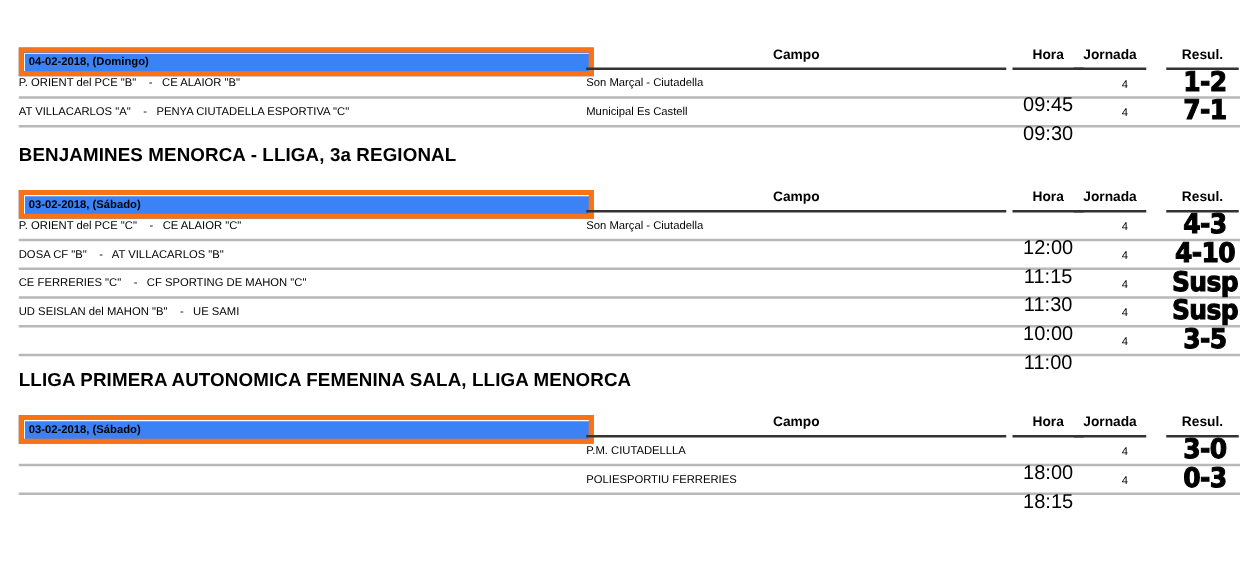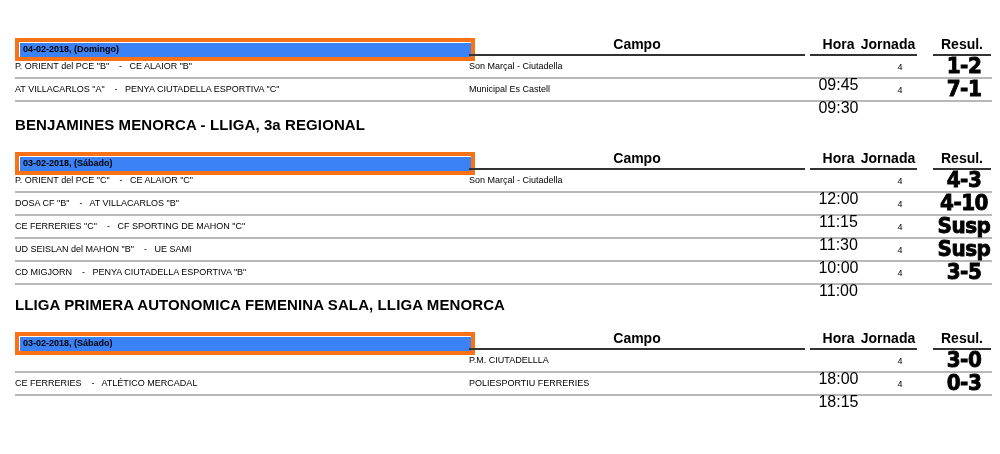--- a/index.html
+++ b/index.html
@@ -46,21 +46,21 @@
     font-weight: bold;
     line-height: 15px;
     padding-left: 4px;
     box-sizing: content-box;
   }
   .col-h {
     position: absolute;
     top: 1px;
     height: 17px;
     border-bottom: 2px solid #333;
-    font-size: 14px;
+    font-size: 11px;
     font-weight: bold;
     text-align: center;
     line-height: 14px;
   }
   .col-campo { left: 454px; width: 336px; }
   .col-hora  { left: 795px; width: 57px; }
   .col-jorn  { left: 844px; width: 58px; }
   .col-res   { left: 918px; width: 58px; }
   .row {
     position: relative;
@@ -168,21 +168,20 @@
     <span class="res">Susp</span>
   </div>
   <div class="row">
     <span class="teams"><span>UD SEISLAN del MAHON "B"</span>    -   <span>UE SAMI</span></span>
     <span class="campo"></span>
     <span class="hora">10:00</span>
     <span class="jorn">4</span>
     <span class="res">Susp</span>
   </div>
   <div class="row">
-    <span class="teams"><span>CD MIGJORN</span>    -   <span>PENYA CIUTADELLA ESPORTIVA "B"</span></span>
     <span class="hora">11:00</span>
     <span class="jorn">4</span>
     <span class="res">3-5</span>
   </div>
 </div>
 
 <div class="section-title" style="top:296px;">LLIGA PRIMERA AUTONOMICA FEMENINA SALA, LLIGA MENORCA</div>
 
 <div class="block" style="top:330px;">
   <div class="hdr">
@@ -192,19 +191,18 @@
     <div class="col-h col-jorn">Jornada</div>
     <div class="col-h col-res">Resul.</div>
   </div>
   <div class="row">
     <span class="campo">P.M. CIUTADELLLA</span>
     <span class="hora">18:00</span>
     <span class="jorn">4</span>
     <span class="res">3-0</span>
   </div>
   <div class="row">
-    <span class="teams"><span>CE FERRERIES</span>    -   <span>ATLÉTICO MERCADAL</span></span>
     <span class="campo">POLIESPORTIU FERRERIES</span>
     <span class="hora">18:15</span>
     <span class="jorn">4</span>
     <span class="res">0-3</span>
   </div>
 </div>
 
 </body></html>

